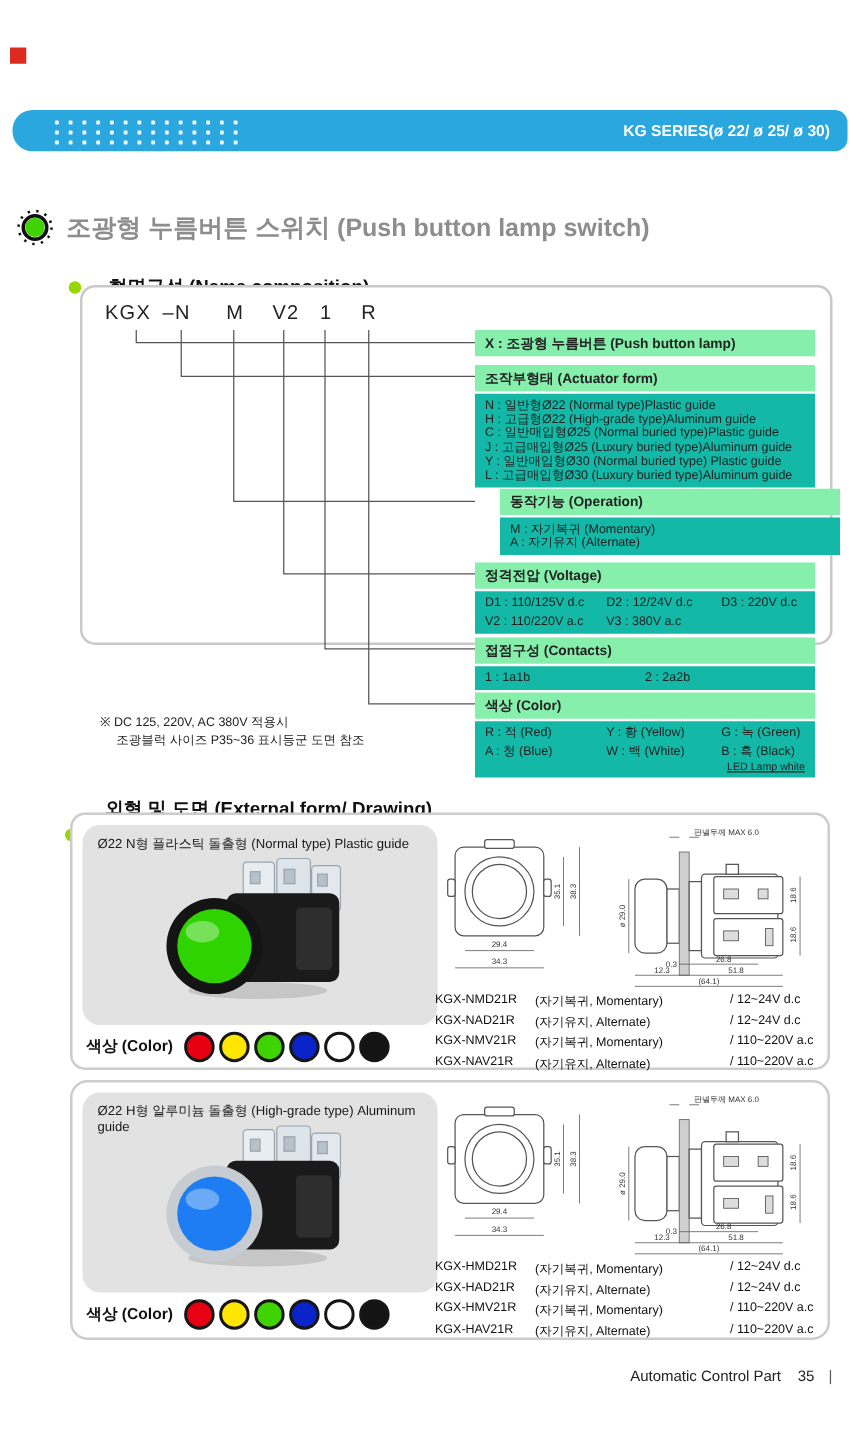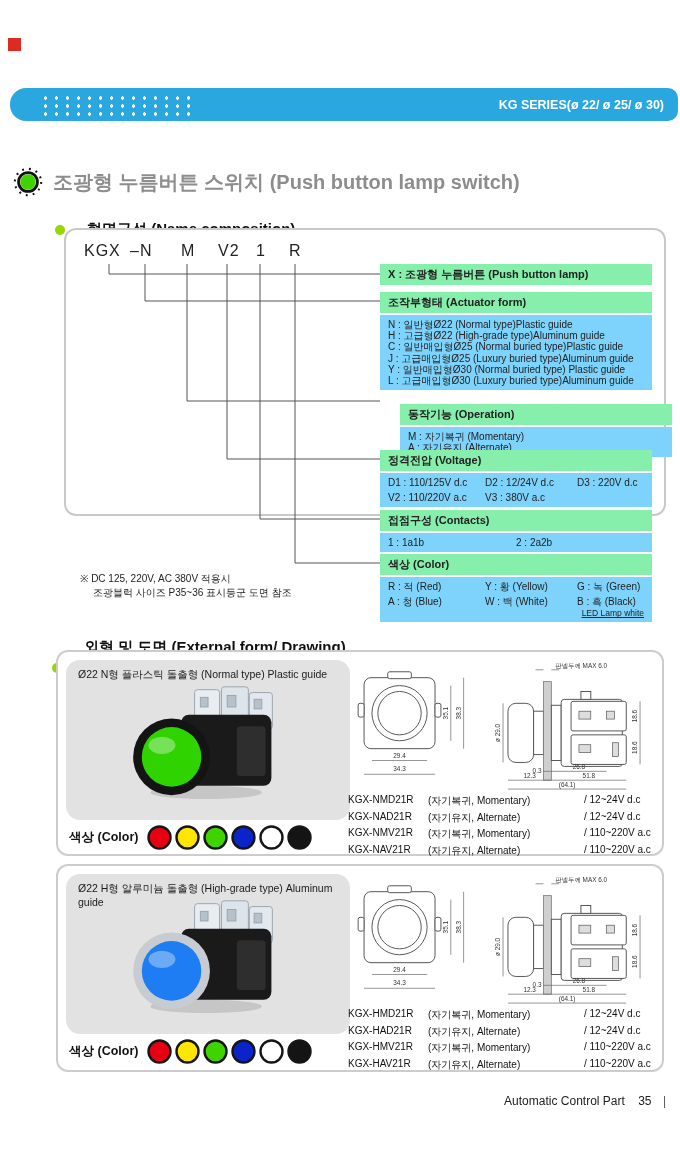--- a/index.html
+++ b/index.html
@@ -24,21 +24,21 @@
   .bullet{width:10px;height:10px;border-radius:50%;background:#97d700;flex:0 0 auto;}
   .sec-head h2{margin:16px;font-size:15px;font-weight:bold;color:#101010;}
 
   
   .dbox{position:absolute;left:64px;top:228px;width:602px;height:288px;border:2px solid #c9c9c9;
         border-radius:12px;background:#fff;box-sizing:border-box;}
   .code-part{position:absolute;top:12px;font-size:16px;color:#222;letter-spacing:1px;}
   .connectors{position:absolute;left:0;top:0;}
   .grp{position:absolute;left:314px;width:272px;}
   .ghead{background:#86efac;font-size:11px;font-weight:bold;color:#222;padding:3px 8px;box-sizing:border-box;}
-  .gbody{background:#7dd3fc;font-size:10px;color:#222;padding:4px 8px;margin-top:2px;
+  .gbody{background:#14b8a6;font-size:10px;color:#222;padding:4px 8px;margin-top:2px;
          box-sizing:border-box;line-height:11.2px;}
   .grid3{display:grid;grid-template-columns:97px 92px 1fr;row-gap:4px;}
   .grid2{display:grid;grid-template-columns:1fr 1fr;}
   .gnote{text-align:right;font-size:8.5px;margin-top:2px;line-height:9px;text-decoration:underline;}
   .footnote{position:absolute;left:14px;top:342px;font-size:10px;color:#222;line-height:14px;}
   .fn2{padding-left:13px;}
 
   
   .pbox{position:absolute;left:56px;width:608px;border:2px solid #ccc;border-radius:12px;
         background:#fff;box-sizing:border-box;}
@@ -113,21 +113,21 @@
       <div class="gbody">
         <div>N : 일반형Ø22 (Normal type)Plastic guide</div>
         <div>H : 고급형Ø22 (High-grade type)Aluminum guide</div>
         <div>C : 일반매입형Ø25 (Normal buried type)Plastic guide</div>
         <div>J : 고급매입형Ø25 (Luxury buried type)Aluminum guide</div>
         <div>Y : 일반매입형Ø30 (Normal buried type) Plastic guide</div>
         <div>L : 고급매입형Ø30 (Luxury buried type)Aluminum guide</div>
       </div>
     </div>
 
-    <div class="grp" style="top:174px;padding-left:20px;">
+    <div class="grp" style="top:161px;padding-left:20px;">
       <div class="ghead">동작기능 (Operation)</div>
       <div class="gbody">
         <div>M : 자기복귀 (Momentary)</div>
         <div>A : 자기유지 (Alternate)</div>
       </div>
     </div>
 
     <div class="grp" style="top:220px;">
       <div class="ghead">정격전압 (Voltage)</div>
       <div class="gbody grid3">
@@ -276,21 +276,21 @@
         <span>/ 110~220V a.c</span>
       </div>
       <div class="model-row">
         <span>KGX-NAV21R</span>
         <span>(자기유지, Alternate)</span>
         <span>/ 110~220V a.c</span>
       </div>
     </div>
   </div>
 
-  <div class="pbox" style="top:864px;height:208px;">
+  <div class="pbox" style="top:864px;height:208px;border-radius:14px;">
     <div class="panel">
       <div class="panel-title">Ø22 H형 알루미늄 돌출형 (High-grade type) Aluminum guide</div>
       <svg class="photo" width="190" height="120" viewBox="0 0 190 125">
         <g stroke="#9aa4ad" stroke-width="1">
           <rect x="80" y="8" width="26" height="40" rx="3" fill="#e8edf2"></rect>
           <rect x="108" y="5" width="28" height="44" rx="3" fill="#dde4ea"></rect>
           <rect x="137" y="11" width="24" height="38" rx="3" fill="#e2e8ee"></rect>
           <rect x="86" y="16" width="8" height="10" fill="#b7c1ca"></rect>
           <rect x="114" y="14" width="9" height="12" fill="#b7c1ca"></rect>
           <rect x="142" y="18" width="8" height="10" fill="#b7c1ca"></rect>

